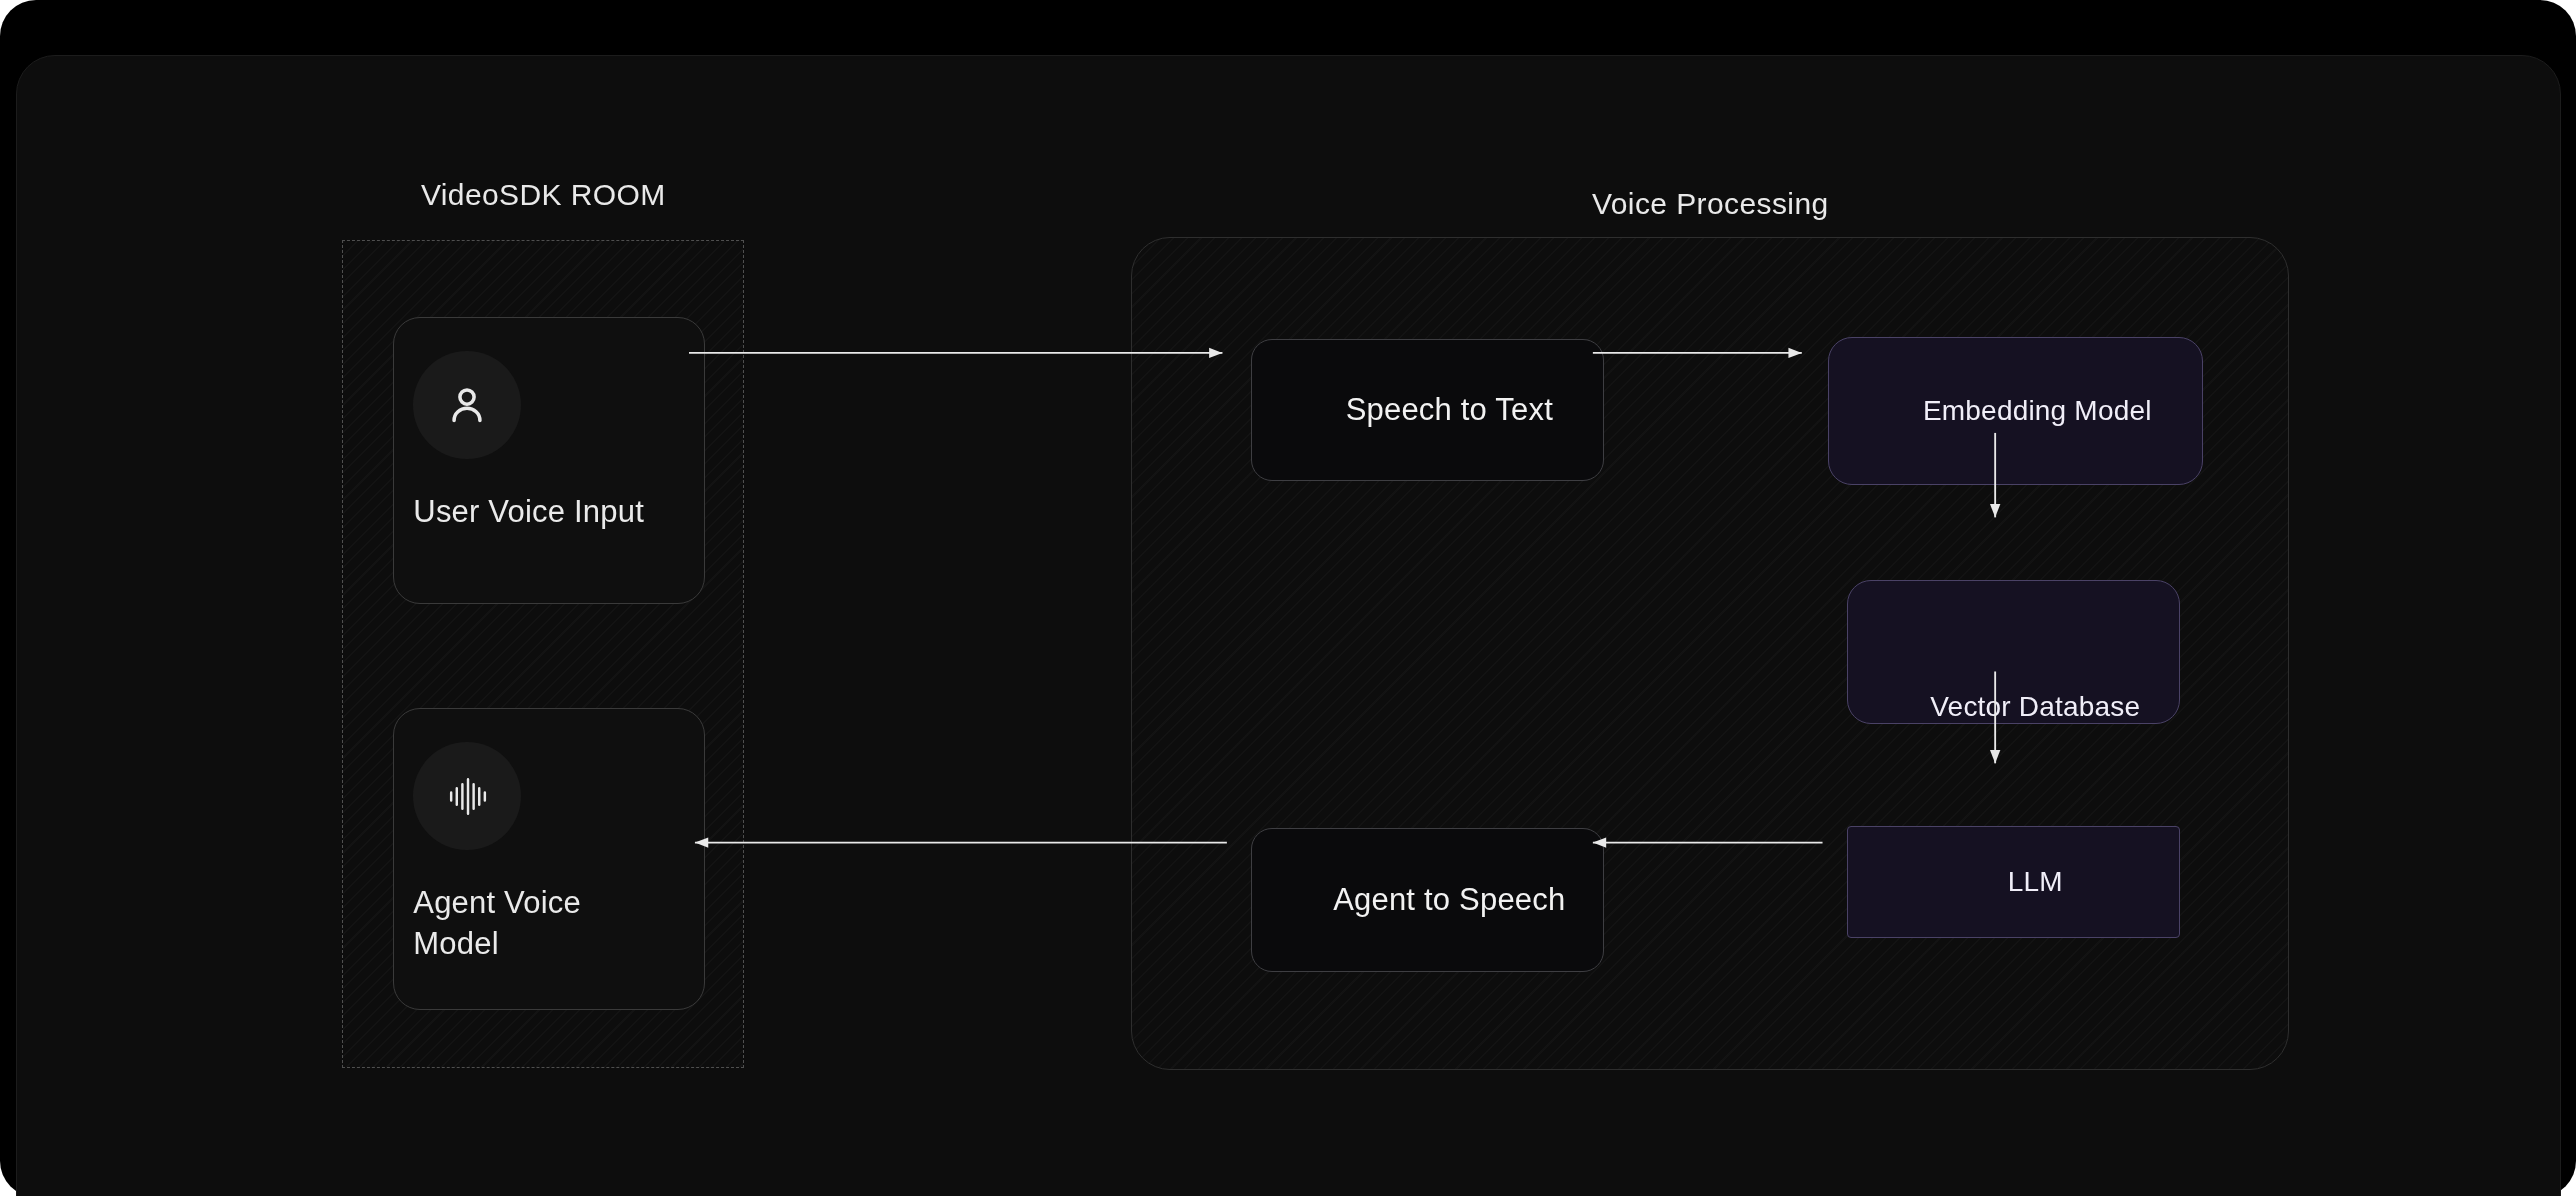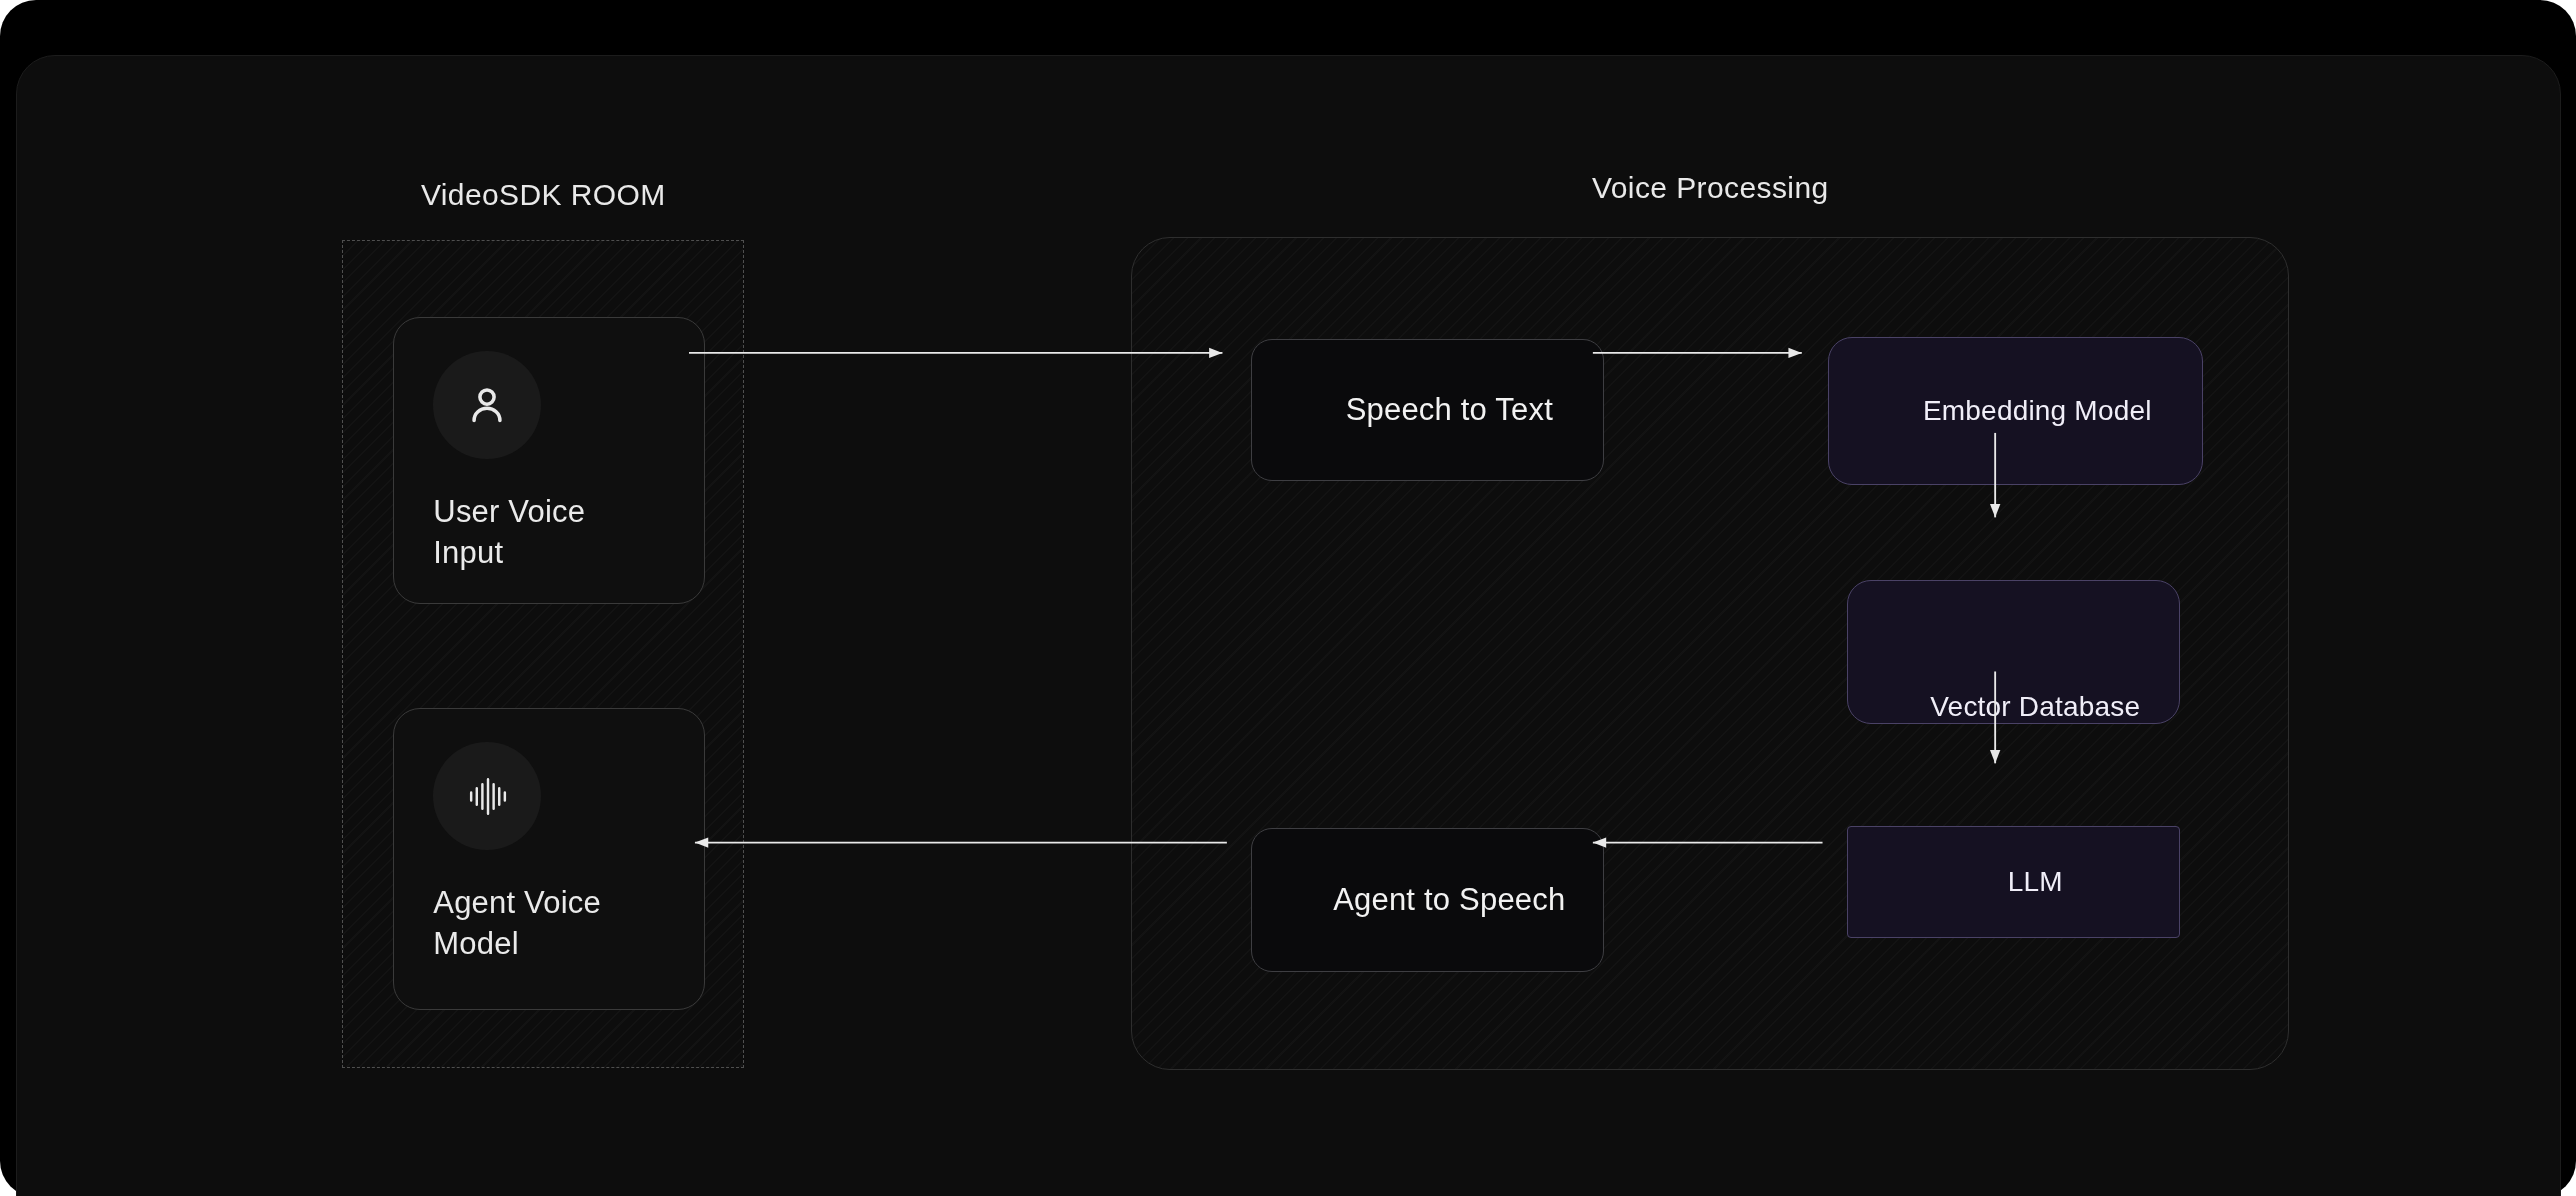--- a/index.html
+++ b/index.html
@@ -36,21 +36,21 @@
     position: absolute;
     height: 39px;
     line-height: 39px;
     text-align: center;
     color: #e9e9e9;
     font-size: 30px;
     font-weight: 500;
     letter-spacing: 0.4px;
   }
   .room-title       { left: 325px;  top: 119px; width: 402px; }
-  .processing-title { left: 1114px; top: 112px; width: 1158px; }
+  .processing-title { left: 1114px; top: 128px; width: 1158px; }
 
   .hatch {
     background-image: repeating-linear-gradient(
       135deg,
       rgba(255,255,255,0.022) 0px,
       rgba(255,255,255,0.022) 1.5px,
       transparent 1.5px,
       transparent 9.6px
     );
   }
@@ -77,21 +77,21 @@
     position: absolute;
     box-sizing: border-box;
     color: #ececec;
   }
   .room-node {
     left: 50px;
     width: 312px;
     background: #0f0f0f;
     border: 1.5px solid #3a3a3a;
     border-radius: 27px;
-    padding: 33px 41px 30px 39px;
+    padding: 33px 41px 30px 19px;
     display: flex;
     flex-direction: column;
   }
   .user-node  { top: 76px; height: 287px; }
   .agent-node { top: 467px; height: 302px; }
   .icon-circle {
     width: 108px;
     height: 108px;
     border-radius: 50%;
     background: #1a1a1a;

